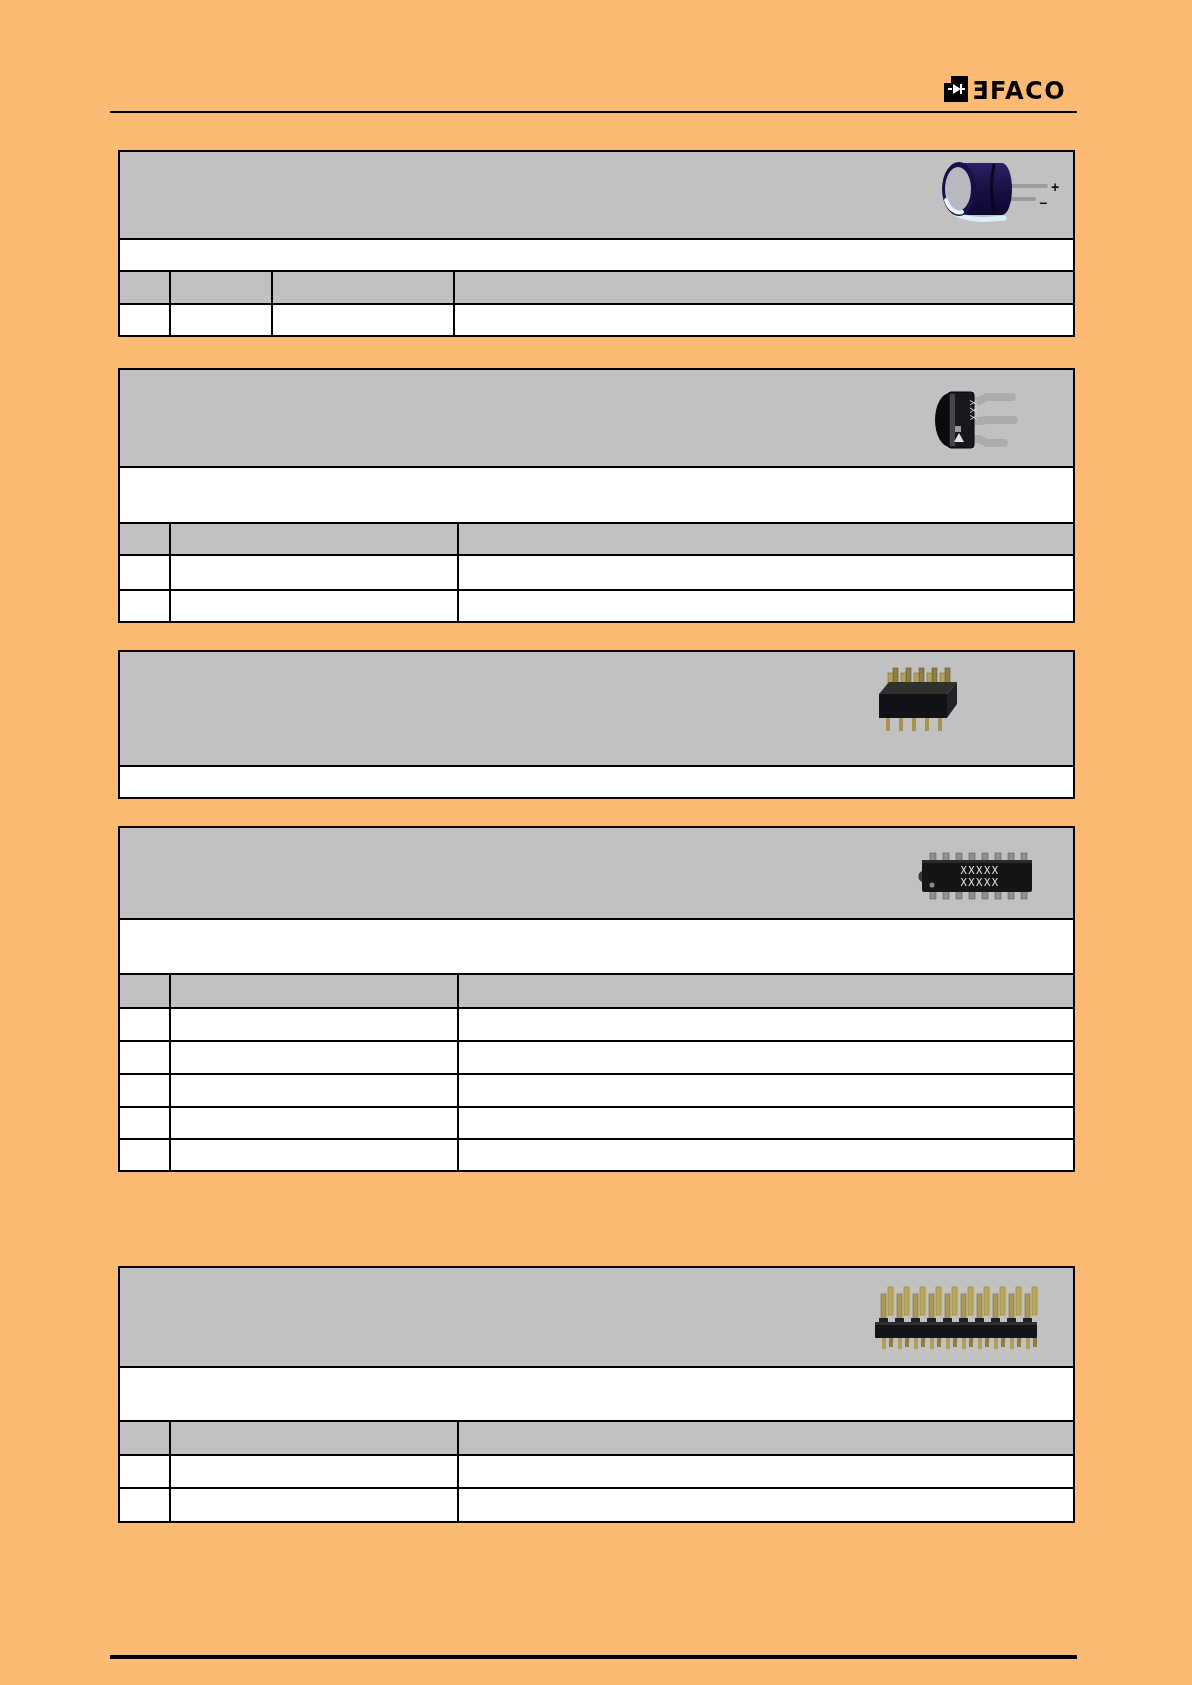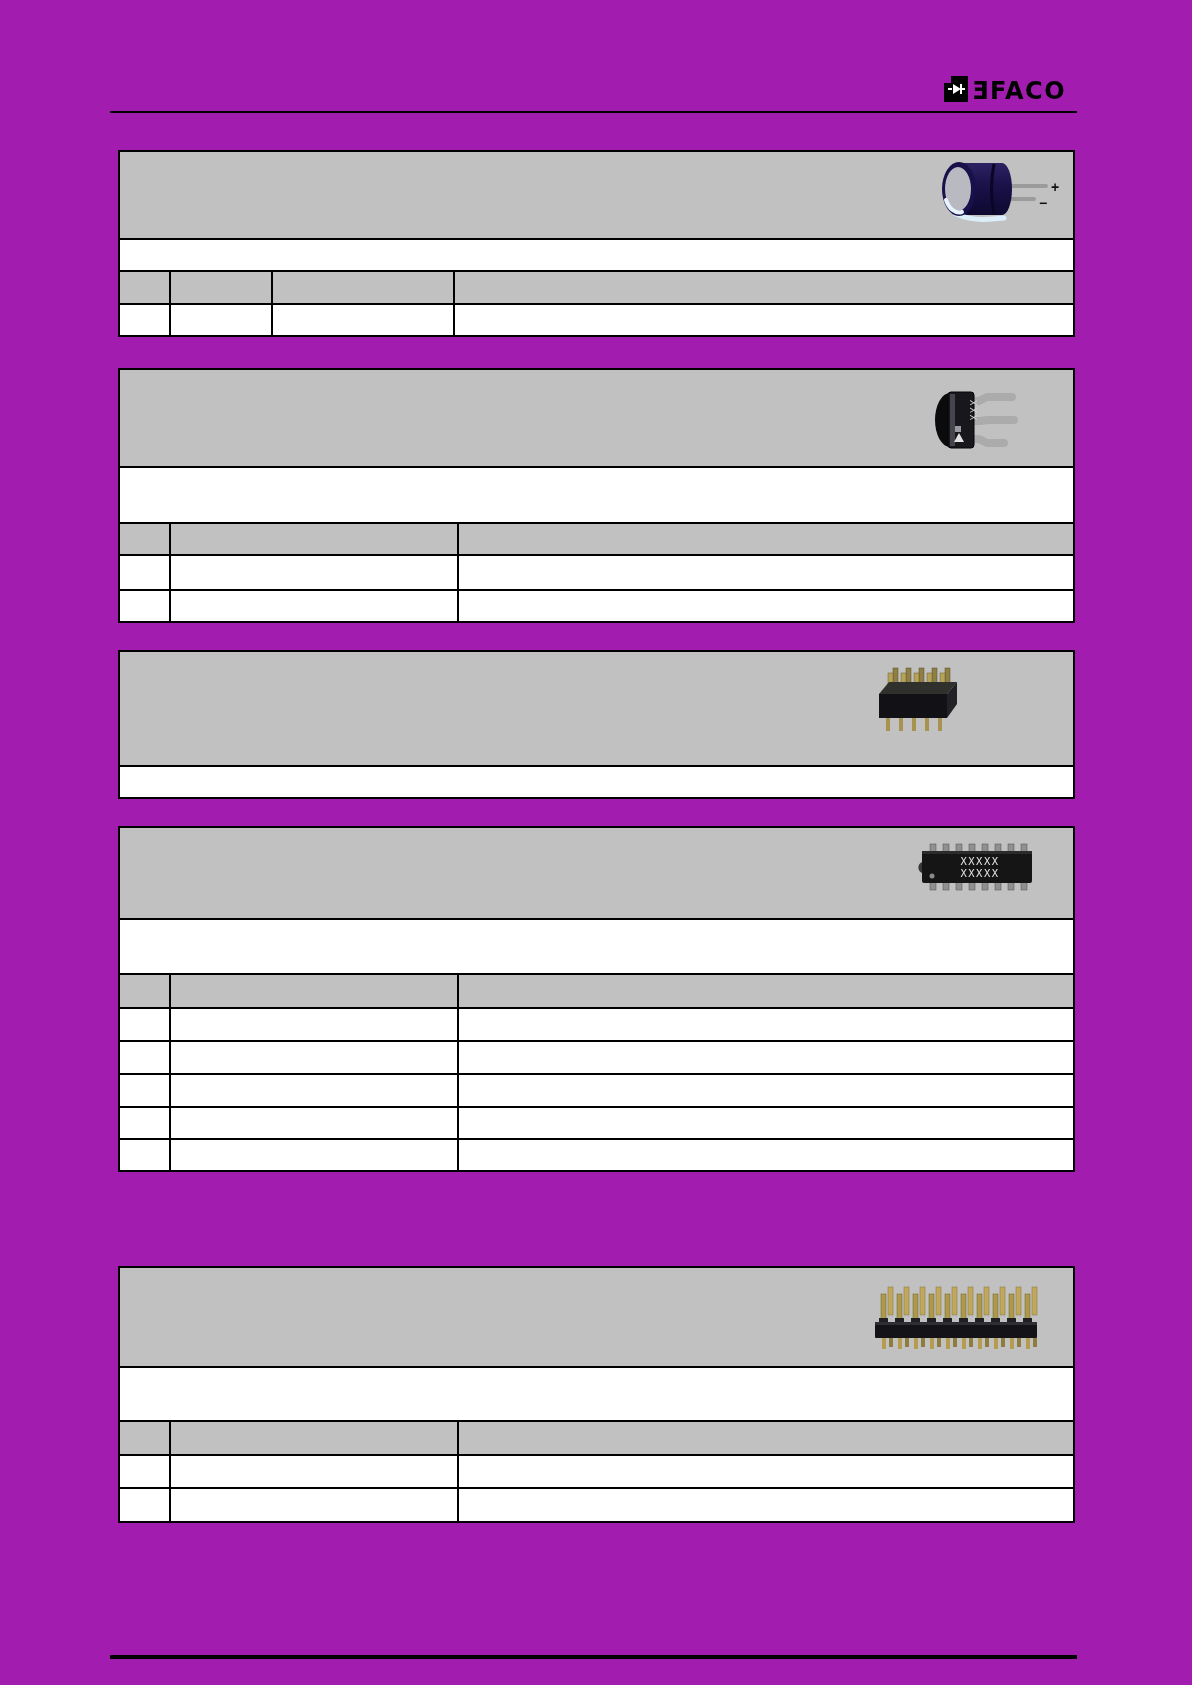--- a/index.html
+++ b/index.html
@@ -1,16 +1,16 @@
 <!DOCTYPE html>
 <html><head>
 <meta charset="utf-8">
 <style>
   html,body{margin:0;padding:0;background:#ffffff;}
-  .page{position:relative;width:1192px;height:1685px;background:#a21caf;overflow:hidden;
+  .page{position:relative;width:1192px;height:1685px;background:#fdba74;overflow:hidden;
         font-family:"Liberation Sans", sans-serif;}
   .hrule{position:absolute;background:#000;}
   .logo{position:absolute;top:74px;right:118px;width:132px;height:30px;}
   .section{position:absolute;left:118px;width:957px;}
   table.bom{border-collapse:collapse;table-layout:fixed;width:957px;}
   table.bom td{border:2px solid #000;padding:0;vertical-align:top;}
   td.gray{background:#c1c1c1;}
   td.white{background:#ffffff;}
   .img-cell{position:relative;}
   .img-wrap{position:absolute;display:block;line-height:0;}
@@ -171,21 +171,21 @@
   <div class="section" style="top:826px;">
     <table class="bom">
       <colgroup>
           <col style="width:51px">
           <col style="width:288px">
           <col>
         </colgroup>
       <tbody>
           <tr style="height:92px">
         <td colspan="3" class="gray img-cell">
-          <span class="img-wrap" style="right:36px;top:10px;">
+          <span class="img-wrap" style="right:36px;top:19px;">
             <svg width="120" height="58" viewBox="0 0 120 58">
               <g fill="#909090" stroke="#4e4e4e" stroke-width="0.5">
                 <rect x="13" y="6" width="6" height="8"></rect>
                     <rect x="26" y="6" width="6" height="8"></rect>
                 <rect x="39" y="6" width="6" height="8"></rect>
                     <rect x="52" y="6" width="6" height="8"></rect>
                 <rect x="65" y="6" width="6" height="8"></rect>
                     <rect x="78" y="6" width="6" height="8"></rect>
                 <rect x="91" y="6" width="6" height="8"></rect>
                     <rect x="104" y="6" width="6" height="8"></rect>

